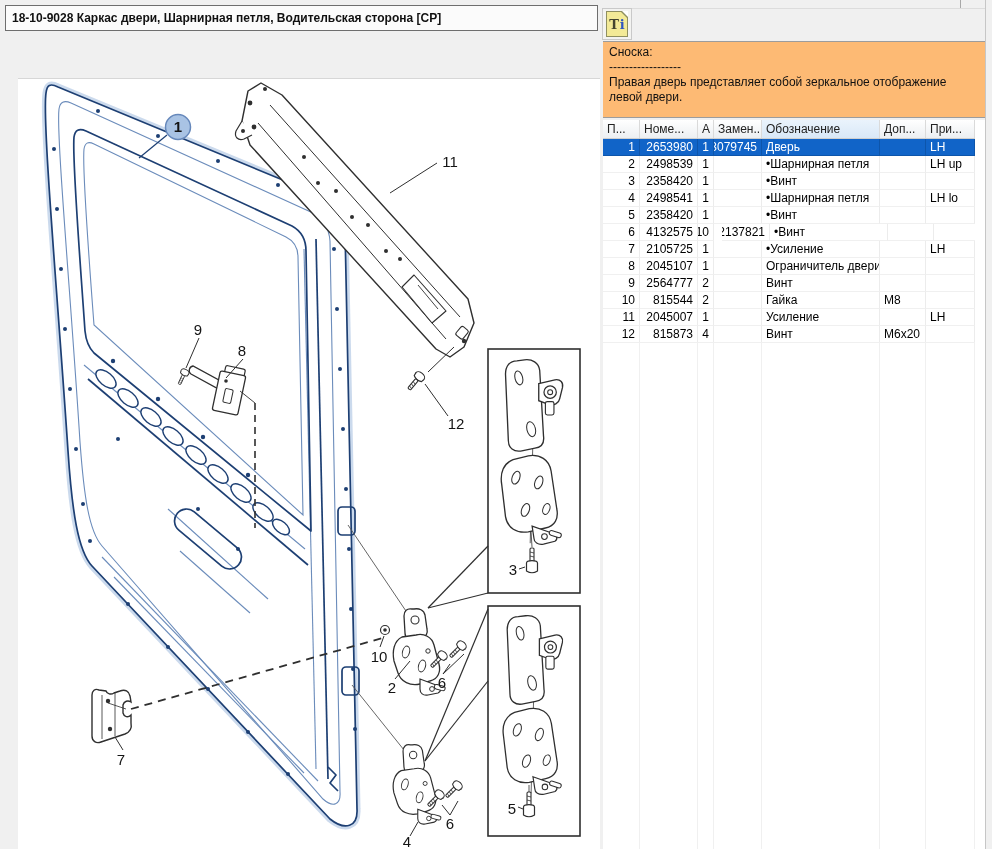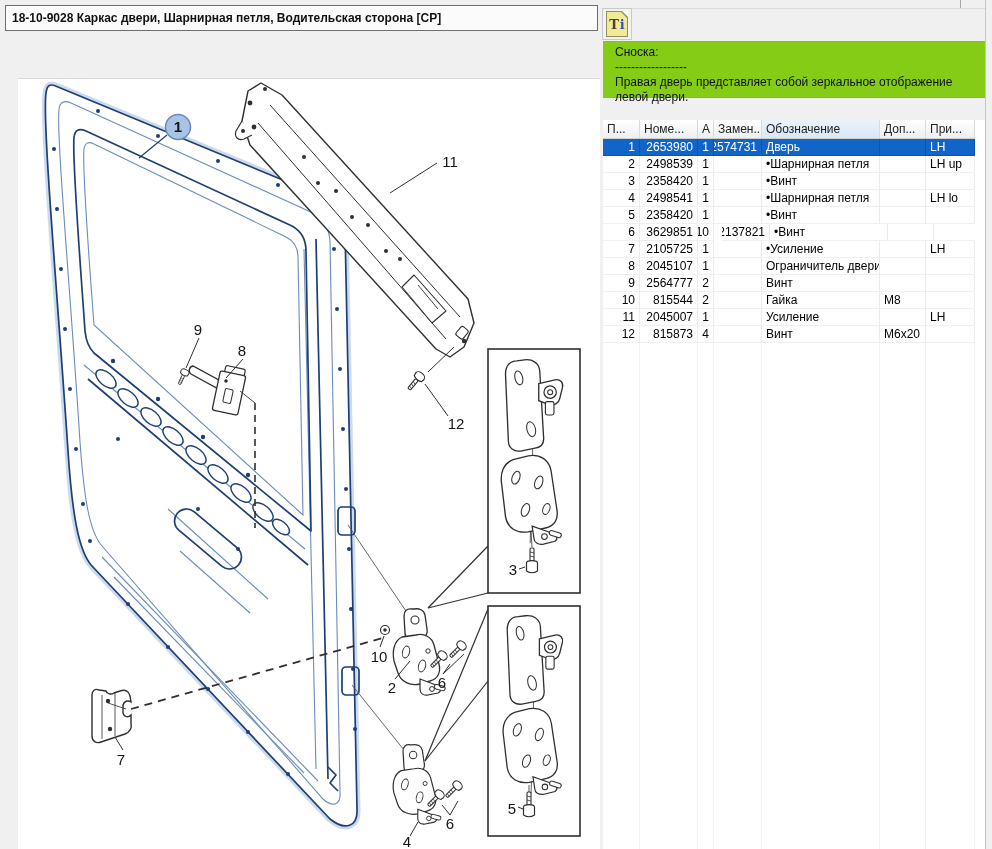--- a/index.html
+++ b/index.html
@@ -35,23 +35,23 @@
     border:1px solid #8f8f60;
     display:flex;align-items:center;justify-content:center;
     font-family:"DejaVu Serif", serif;font-size:13px;font-weight:bold;line-height:1;
   }
   .ti-icon .fold{position:absolute;right:-1px;top:-1px;width:0;height:0;
     border-left:6px solid transparent;border-top:6px solid #ffffff;
     filter:drop-shadow(-1px 1px 0 #8f8f60);}
   .ti-t{color:#44442f;}
   .ti-i{color:#2f55c0;margin-left:1px;}
   .note-panel{
-    position:absolute;left:603px;top:41px;width:382px;height:57px;
-    background:#84cc16;border-top:1px solid #9c9c9c;border-bottom:1px solid #9c9c9c;
-    box-sizing:border-box;padding:3px 12px;font-size:12px;color:#111;line-height:15px;
+    position:absolute;left:603px;top:41px;width:382px;height:77px;
+    background:#fdba74;border-top:1px solid #9c9c9c;border-bottom:1px solid #9c9c9c;
+    box-sizing:border-box;padding:3px 6px;font-size:12px;color:#111;line-height:15px;
   }
   .right-edge{position:absolute;left:985px;top:0;width:7px;height:849px;background:#f0f0f0;border-left:1px solid #c6c6c6;}
   
   .tbl{position:absolute;left:603px;top:120px;width:382px;bottom:0;background:#ffffff;font-size:12px;color:#000;}
   .tbl-head{display:flex;height:18px;background:linear-gradient(#ffffff,#eceff2);border-bottom:1px solid #cfcfcf;}
   .hcell{box-sizing:border-box;border-right:1px solid #dadada;display:flex;align-items:center;
          padding:0 4px;color:#222;cursor:pointer;overflow:hidden;white-space:nowrap;}
   .hcell.hl{background:linear-gradient(#eaf3fc,#d9e8f7);}
   .trow{display:flex;height:17px;cursor:pointer;}
   .tcell{box-sizing:border-box;border-right:1px solid #ececec;border-bottom:1px solid #f0f0f0;
@@ -97,21 +97,21 @@
       <div class="hcell" style="width: 48px;">Замен...</div>
       <div class="hcell hl" style="width: 118px;">Обозначение</div>
       <div class="hcell" style="width: 46px;">Доп...</div>
       <div class="hcell" style="width: 49px;">При...</div>
     </div>
   <div id="tblBody">
       <div class="trow selected">
         <div class="tcell r" style="width: 37px;">1</div>
         <div class="tcell r" style="width: 58px;">2653980</div>
         <div class="tcell r" style="width: 16px;">1</div>
-        <div class="tcell r" style="width: 48px;">2574731</div>
+        <div class="tcell r" style="width: 48px;">3079745</div>
         <div class="tcell" style="width: 118px;">Дверь</div>
         <div class="tcell" style="width: 46px;"></div>
         <div class="tcell" style="width: 49px;">LH</div>
       </div>
       <div class="trow">
         <div class="tcell r" style="width: 37px;">2</div>
         <div class="tcell r" style="width: 58px;">2498539</div>
         <div class="tcell r" style="width: 16px;">1</div>
         <div class="tcell r" style="width: 48px;"></div>
         <div class="tcell" style="width: 118px;">•Шарнирная петля</div>
@@ -140,21 +140,21 @@
         <div class="tcell r" style="width: 37px;">5</div>
         <div class="tcell r" style="width: 58px;">2358420</div>
         <div class="tcell r" style="width: 16px;">1</div>
         <div class="tcell r" style="width: 48px;"></div>
         <div class="tcell" style="width: 118px;">•Винт</div>
         <div class="tcell" style="width: 46px;"></div>
         <div class="tcell" style="width: 49px;"></div>
       </div>
       <div class="trow">
         <div class="tcell r" style="width: 37px;">6</div>
-        <div class="tcell r" style="width: 58px;">3629851</div>
+        <div class="tcell r" style="width: 58px;">4132575</div>
         <div class="tcell r" style="width: 16px;">10</div>
         <div class="tcell r" style="width: 48px; margin-left: 8px;">2137821</div>
         <div class="tcell" style="width: 118px;">•Винт</div>
         <div class="tcell" style="width: 46px;"></div>
         <div class="tcell" style="width: 49px;"></div>
       </div>
       <div class="trow">
         <div class="tcell r" style="width: 37px;">7</div>
         <div class="tcell r" style="width: 58px;">2105725</div>
         <div class="tcell r" style="width: 16px;">1</div>

